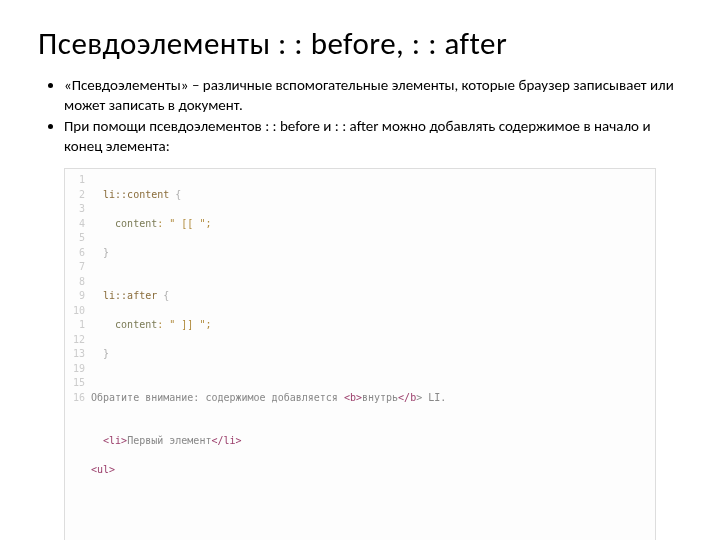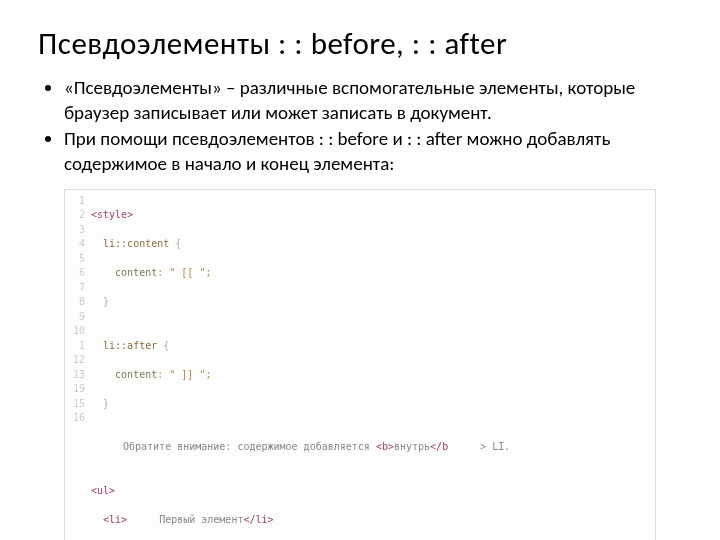--- a/index.html
+++ b/index.html
@@ -19,21 +19,21 @@
   .title {
     font-size: 31px;
     font-weight: 400;
     text-align: left;
     margin: 6px 0 14px 0;
     letter-spacing: 0.5px;
   }
   ul.bullets {
     margin: 0 0 12px 0;
     padding-left: 26px;
-    font-size: 19px;
+    font-size: 15px;
     line-height: 1.3;
   }
   ul.bullets li {
     margin-bottom: 2px;
   }
   .em { }
 
   .code-box {
     margin: 4px 26px 0 26px;
     border: 1px solid #ddd;
@@ -54,21 +54,21 @@
   .code {
     padding: 4px 4px 4px 0;
     color: #b0b0b0;
     white-space: pre;
   }
   .tag   { color: #9a3d6a; }
   .sel   { color: #8a6d3b; }
   .rule  { color: #b0b0b0; }
   .prop  { color: #7a7a55; margin-top: 24px; }
   .val   { color: #b08b3e; }
-  .txt   { color: #888; margin-left: 32px; }
+  .txt   { color: #888; }
   .bold  { color: #888; }
 </style>
 </head>
 <body>
 
 <div class="slide">
   <div class="title">Псевдоэлементы : : before, : : after</div>
 
   <ul class="bullets">
     <li>«Псевдоэлементы» – различные вспомогательные элементы, которые браузер записывает или может записать в документ.</li>
@@ -90,31 +90,30 @@
       <div>9</div>
       <div>10</div>
       <div>1</div>
       <div>12</div>
       <div>13</div>
       <div>19</div>
       <div>15</div>
       <div>16</div>
     </div>
     <div class="code">
-<div><span class="tag">&lt;</span><span class="tag">style</span><span class="tag">&gt;</span></div>
 <div><span class="sel">  li::content</span><span class="rule"> {</span></div>
 <div><span class="prop">    content</span><span class="val">: " [[ ";</span></div>
 <div><span class="rule">  }</span></div>
 <div><span></span></div>
 <div><span class="sel">  li::after</span><span class="rule"> {</span></div>
 <div><span class="prop">    content</span><span class="val">: " ]] ";</span></div>
 <div><span class="rule">  }</span></div>
 <div><span></span></div>
 <div><span class="txt">Обратите внимание: содержимое добавляется </span><span class="tag">&lt;</span><span class="tag">b</span><span class="tag">&gt;</span><span class="bold">внутрь</span><span class="tag">&lt;/</span><span class="tag">b</span><span class="txt">&gt; LI.</span></div>
 <div><span></span></div>
+<div><span class="tag">  &lt;</span><span class="tag">li</span><span class="tag">&gt;</span><span class="txt">Первый элемент</span><span class="tag">&lt;/</span><span class="tag">li</span><span class="tag">&gt;</span></div>
 <div><span class="tag">&lt;</span><span class="tag">ul</span><span class="tag">&gt;</span></div>
-<div><span class="tag">  &lt;</span><span class="tag">li</span><span class="tag">&gt;</span><span class="txt">Первый элемент</span><span class="tag">&lt;/</span><span class="tag">li</span><span class="tag">&gt;</span></div>
 
 
     </div>
   </div>
 
 </div>
 
 </body></html>

